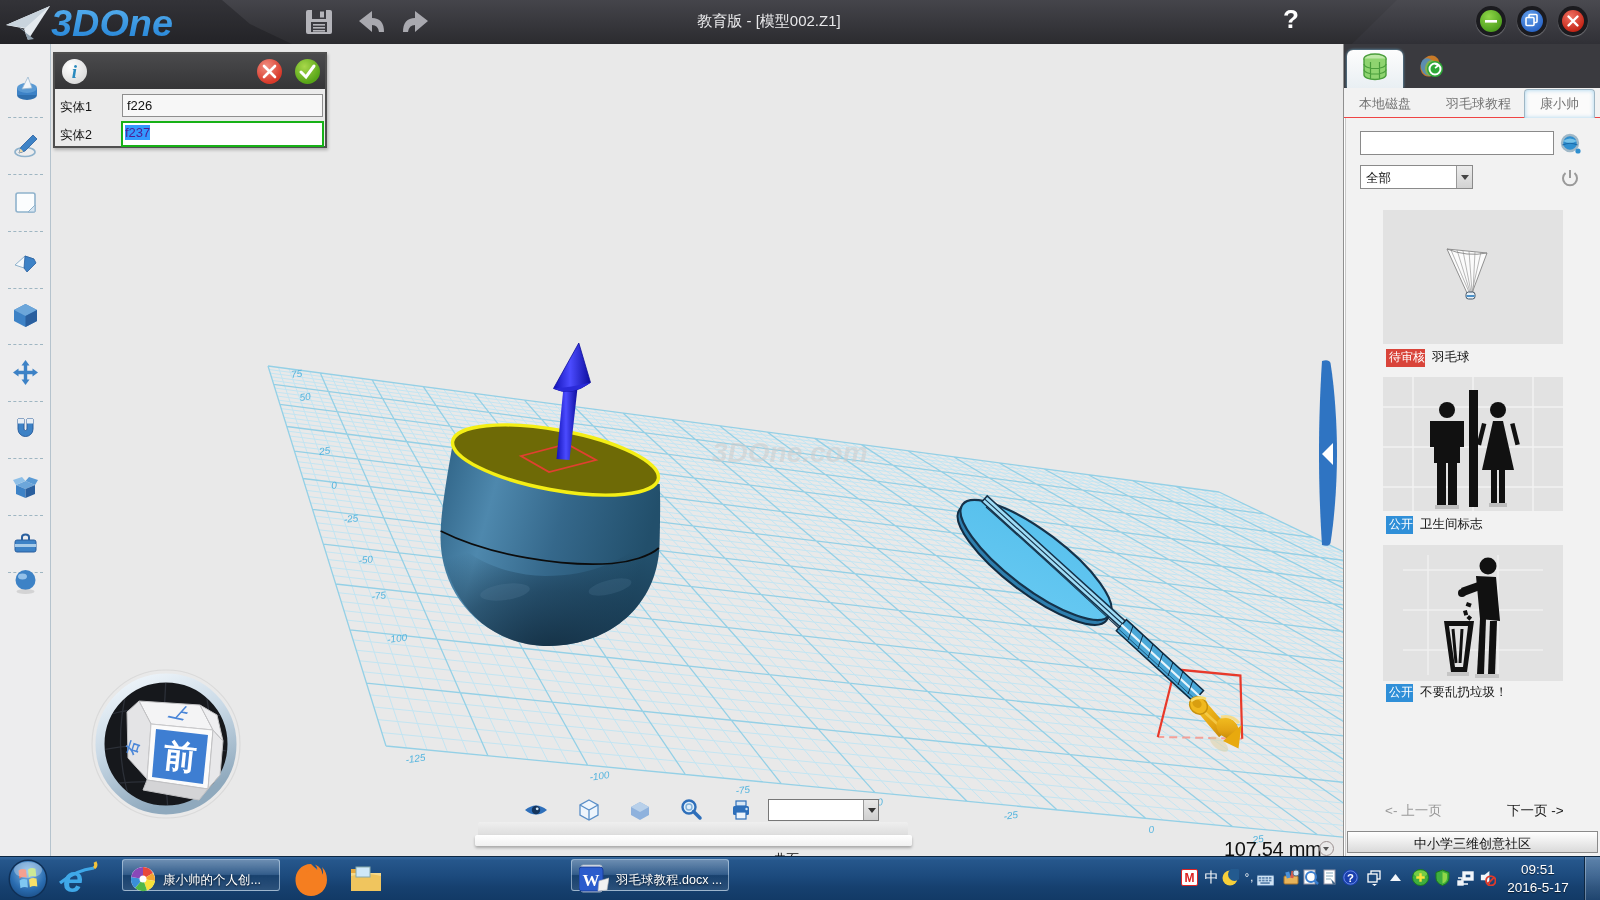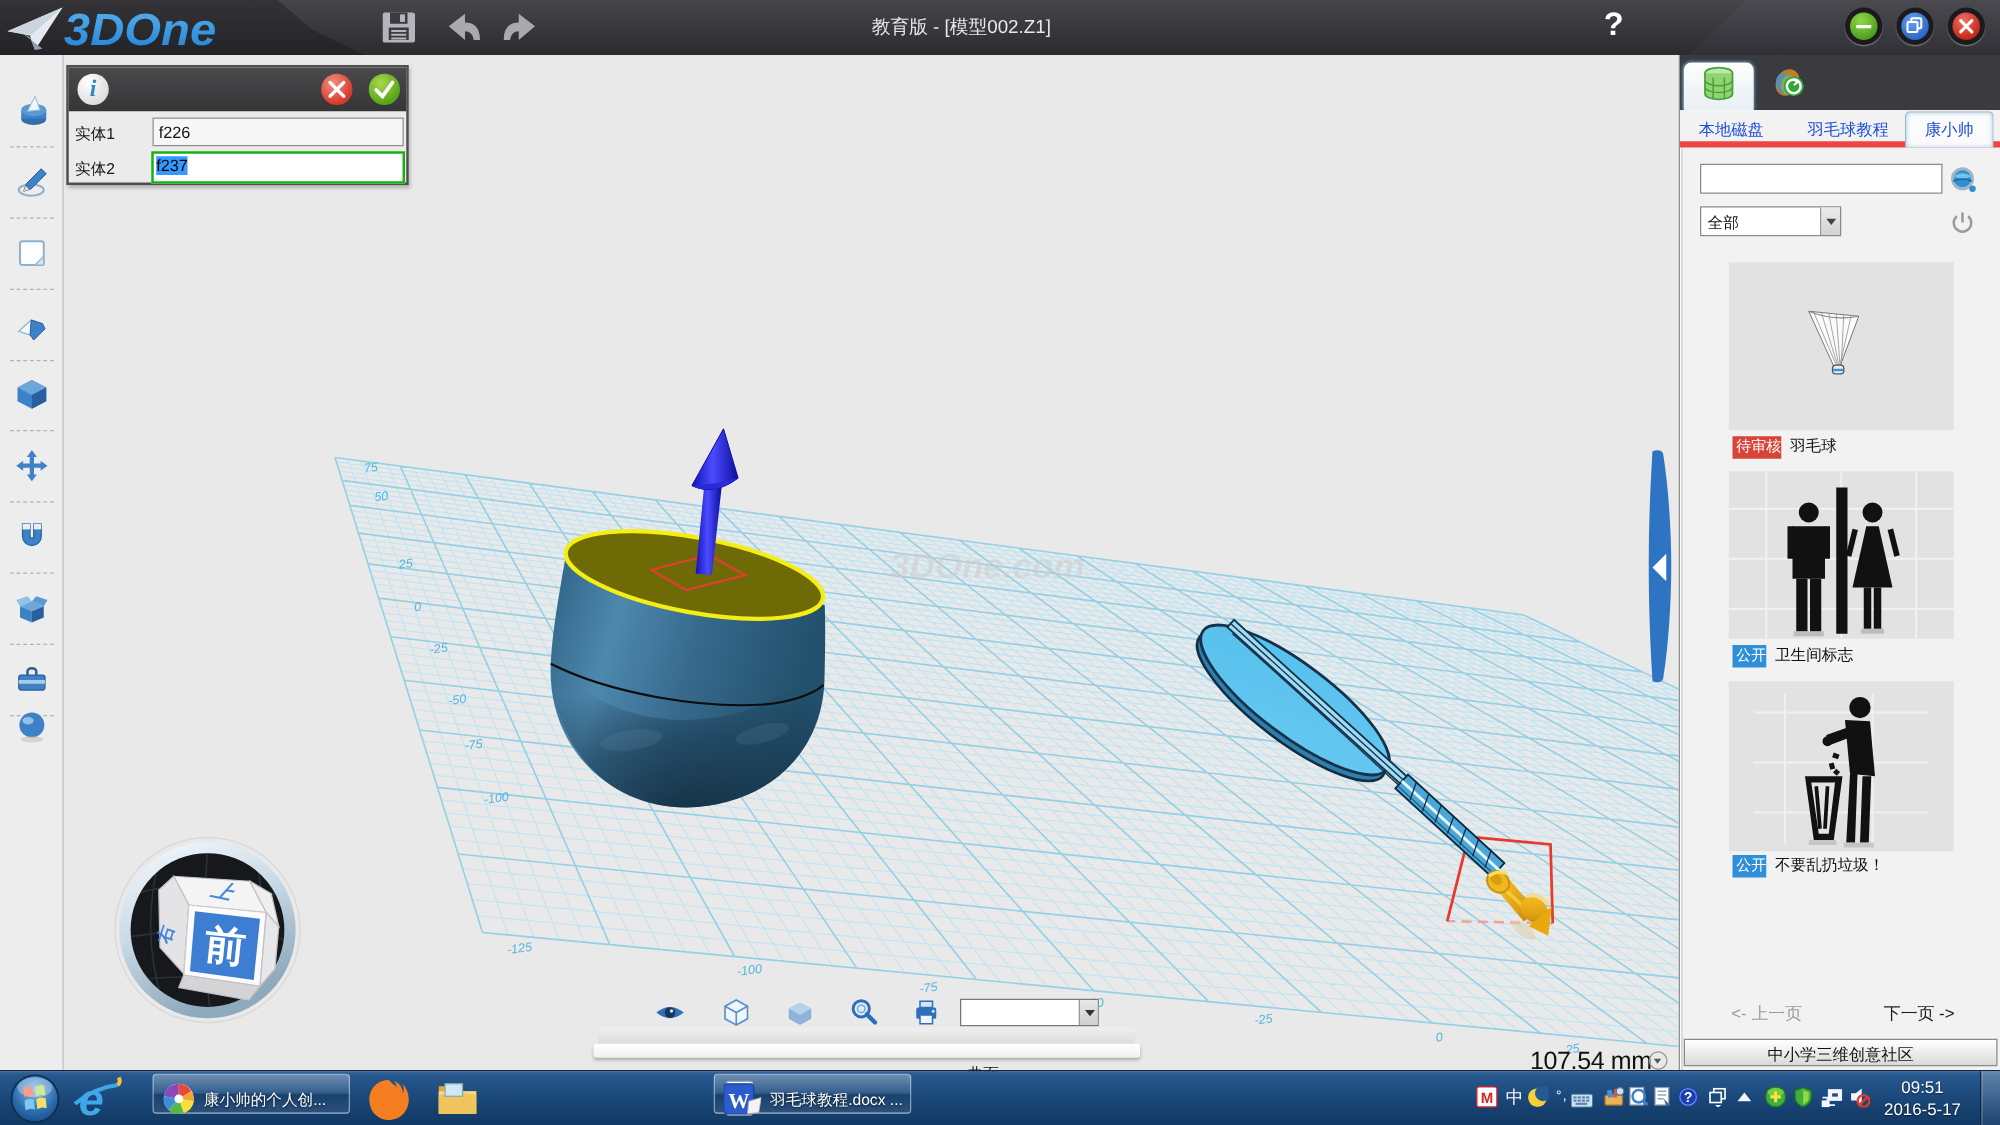--- a/index.html
+++ b/index.html
@@ -51,21 +51,21 @@
     text-align:center; line-height:25px; font-style:italic; }
   .dlgbtn { position:absolute; top:5px; width:25px; height:25px; border-radius:50%; }
   #dlg-x { left:202px; background:radial-gradient(circle at 38% 30%,#f08f82,#d8392a 70%); }
   #dlg-ok{ left:240px; background:radial-gradient(circle at 38% 30%,#a8d84a,#57a518 70%); }
   .dlgrow { position:absolute; left:5px; color:#141414; font-size:12.5px; }
   #in1 { position:absolute; left:67px; top:40px; width:201px; height:23px;
     background:#f7f7f7; border:1px solid #8e8e8e; font-size:13px; color:#111;
     padding:3px 4px; }
   #in2 { position:absolute; left:66px; top:67px; width:203px; height:26px;
     background:#ffffff; border:2px solid #17b117; font-size:13px; padding:2px 2px; }
-  #in2 span { background:#3399ff; color:#000000; }
+  #in2 span { background:#3399ff; color:#4c1d95; }
 
   
   #shelf1 { position:absolute; left:427px; top:778px; width:430px; height:14px;
     background:linear-gradient(#efefef,#dcdcdc); border-radius:2px; }
   #shelf2 { position:absolute; left:424px; top:791px; width:437px; height:11px;
     background:linear-gradient(#ffffff,#f1f1f1); border-radius:2px;
     box-shadow:0 2px 3px rgba(0,0,0,.28); }
   #vtools { position:absolute; left:460px; top:753px; width:330px; height:26px; }
   #surfdd { position:absolute; left:717px; top:755px; width:111px; height:22px;
     background:#fff; border:1px solid #777; font-size:12.5px; color:#111; }
@@ -81,21 +81,21 @@
     border:3.5px solid transparent; border-top:4.5px solid #555; }
 
   
   #rpanel { position:absolute; left:1343px; top:44px; width:257px; height:812px;
     background:#f2f2f2; border-left:1px solid #8f8f8f; box-shadow:inset 1px 0 0 #ffffff, inset 2px 0 0 rgba(150,150,150,.45); }
   #rp-iconrow { position:absolute; left:0; top:0; width:257px; height:44px; background:#3a3a3f; }
   #rp-tab1 { position:absolute; left:3px; top:6px; width:56px; height:38px;
     background:linear-gradient(#fdfdfd,#e9eff3); border-radius:6px 6px 0 0;
     box-shadow:0 0 3px rgba(120,200,240,.9); }
   #rp-tabs { position:absolute; left:0; top:44px; width:257px; height:30px;
-    background:#f2f2f2; border-bottom:5px solid #ef4444; font-size:13px; color:#1d4ed8; }
+    background:#f2f2f2; border-bottom:1px solid #ef4444; font-size:13px; color:#737373; }
   #rp-tabsel { position:absolute; left:180px; top:1px; width:71px; height:29px;
     background:#fbfbfb; border:1px solid #9fb6c4; border-bottom:none;
     border-radius:4px 4px 0 0; box-shadow:inset 0 0 4px rgba(140,200,235,.8); }
   #rp-search { position:absolute; left:16px; top:87px; width:194px; height:24px;
     background:#fff; border:1px solid #8a8a8a; }
   #rp-dd { position:absolute; left:16px; top:121px; width:113px; height:24px;
     background:#fff; border:1px solid #8a8a8a; font-size:12.5px; color:#111; }
   #rp-dd .arr { position:absolute; right:0; top:0; width:16px; height:22px;
     background:linear-gradient(#ececec,#d2d2d2); border-left:1px solid #999; }
   #rp-dd .arr:after { content:""; position:absolute; left:4px; top:9px;

